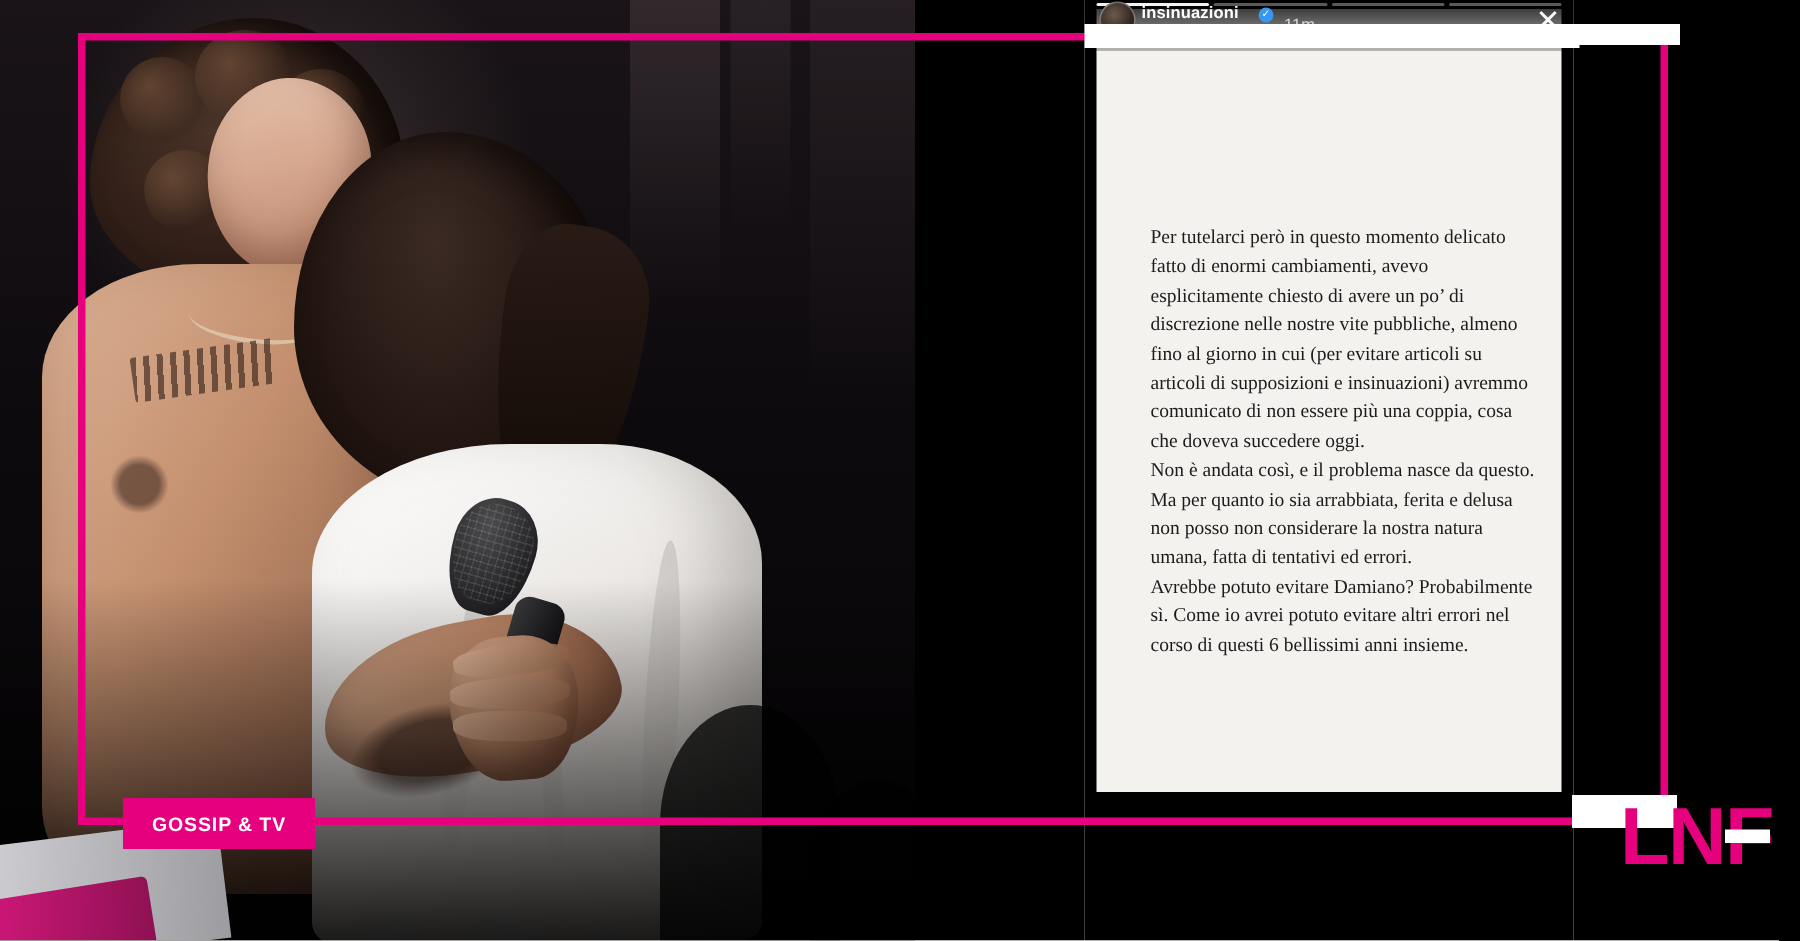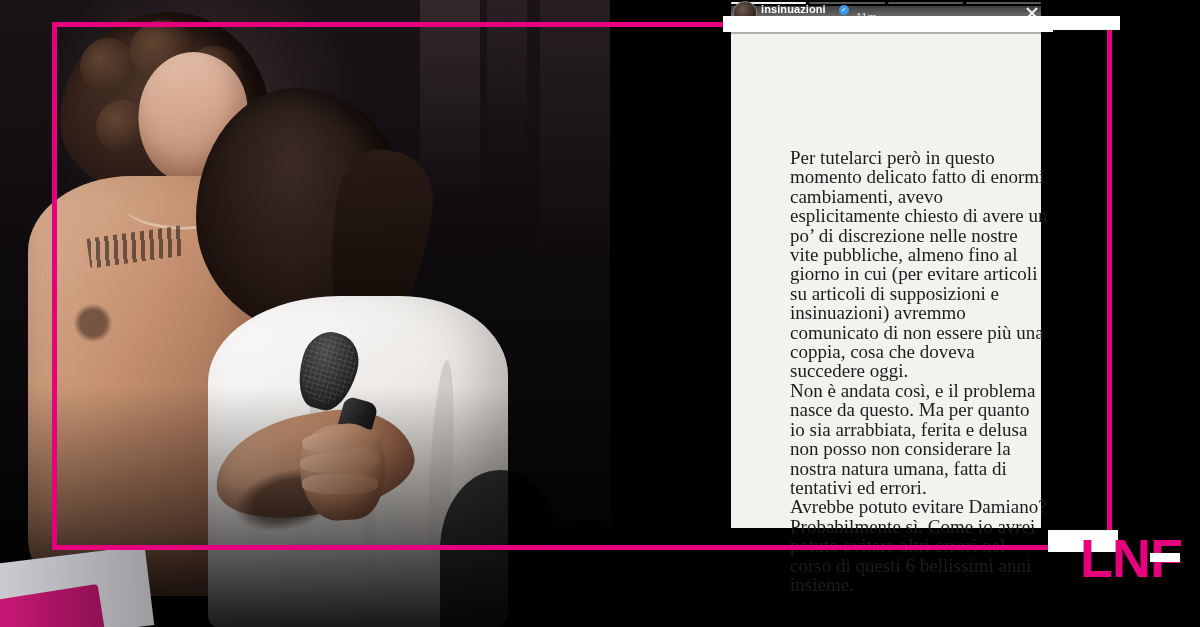--- a/index.html
+++ b/index.html
@@ -263,25 +263,24 @@
     left: 8px; top: 6px;
     width: 310px; height: 522px;
     background: #f4f2ef;
     box-shadow: 0 2px 10px rgba(0,0,0,.5);
   }
   .note-text {
     position:absolute;
     left: 36px; top: 142px;
     width: 258px;
     font-family: "Liberation Serif", serif;
-    font-size: 19px;
+    font-size: 13px;
     line-height: 19.4px;
     color: #1c1c1c;
     white-space: pre-line;
-    margin-left: 23px;
   }
 
   
   .frame {
     position:absolute;
     left: 52px; top: 22px;
     width: 1060px; height: 528px;
     border: 5px solid #e6007e;
     box-sizing: border-box;
     pointer-events:none;
@@ -401,19 +400,20 @@
     <div class="translate-icon">⚬</div>
     <div class="translate">See translation</div>
     <div class="close-x"></div>
   </div>
 
   <div class="frame"></div>
   <div class="frame-gap-top"></div>
   <div class="frame-gap-right"></div>
   <div class="frame-notch-right"></div>
 
+  <div class="badge">GOSSIP &amp; TV</div>
 
   <div class="logo">
     <span>LNF</span>
     <span class="cut"></span>
   </div>
 
 </div>
 
 </body></html>

